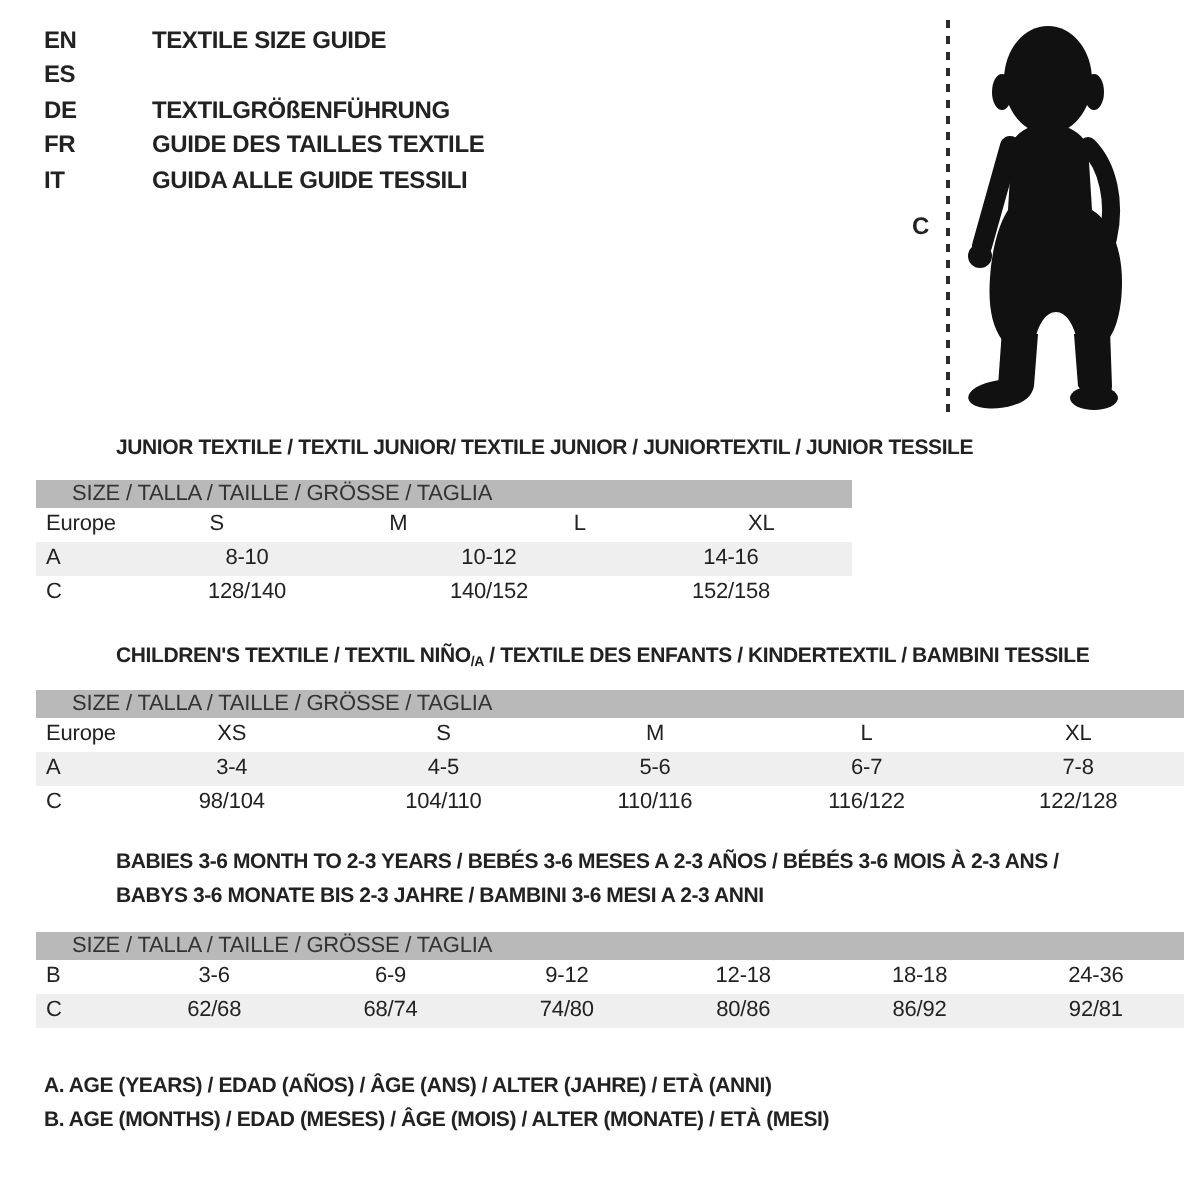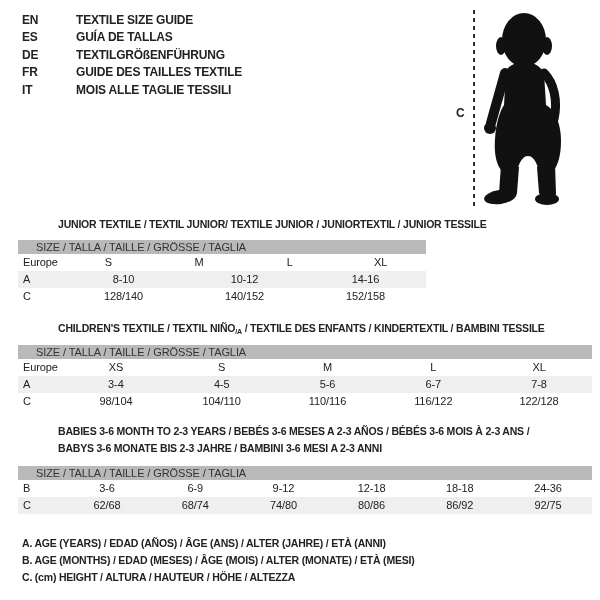--- a/index.html
+++ b/index.html
@@ -59,33 +59,32 @@
 </head>
 <body>
 
 <div class="lang-list">
   <div class="lang-row">
     <span class="lang-code">EN</span>
     <span class="lang-title">TEXTILE SIZE GUIDE</span>
   </div>
   <div class="lang-row">
     <span class="lang-code">ES</span>
-    <span class="lang-title">GUÍA DE TALLAS</span>
   </div>
   <div class="lang-row">
     <span class="lang-code">DE</span>
     <span class="lang-title">TEXTILGRÖßENFÜHRUNG</span>
   </div>
   <div class="lang-row">
     <span class="lang-code">FR</span>
     <span class="lang-title">GUIDE DES TAILLES TEXTILE</span>
   </div>
   <div class="lang-row">
     <span class="lang-code">IT</span>
-    <span class="lang-title">MOIS ALLE TAGLIE TESSILI</span>
+    <span class="lang-title">GUIDA ALLE GUIDE TESSILI</span>
   </div>
 </div>
 
 <div class="measure-line"></div>
 <div class="measure-label">C</div>
 <svg class="baby-svg" viewBox="0 0 92 202" aria-hidden="true">
   <g fill="#111111">
 
     <ellipse cx="42" cy="33" rx="22" ry="27"></ellipse>
 
@@ -180,21 +179,20 @@
     <span class="tcell">18-18</span>
     <span class="tcell">24-36</span>
   </div>
   <div class="trow alt">
     <span class="tlabel">C</span>
     <span class="tcell">62/68</span>
     <span class="tcell">68/74</span>
     <span class="tcell">74/80</span>
     <span class="tcell">80/86</span>
     <span class="tcell">86/92</span>
-    <span class="tcell">92/75</span>
+    <span class="tcell">92/81</span>
   </div>
 </div>
 
 <div class="footnotes">
   <div class="footnote">A. AGE (YEARS) / EDAD (AÑOS) / ÂGE (ANS) / ALTER (JAHRE) / ETÀ (ANNI)</div>
   <div class="footnote">B. AGE (MONTHS) / EDAD (MESES) / ÂGE (MOIS) / ALTER (MONATE) / ETÀ (MESI)</div>
-  <div class="footnote">C. (cm) HEIGHT / ALTURA / HAUTEUR / HÖHE / ALTEZZA</div>
 </div>
 
 </body></html>

